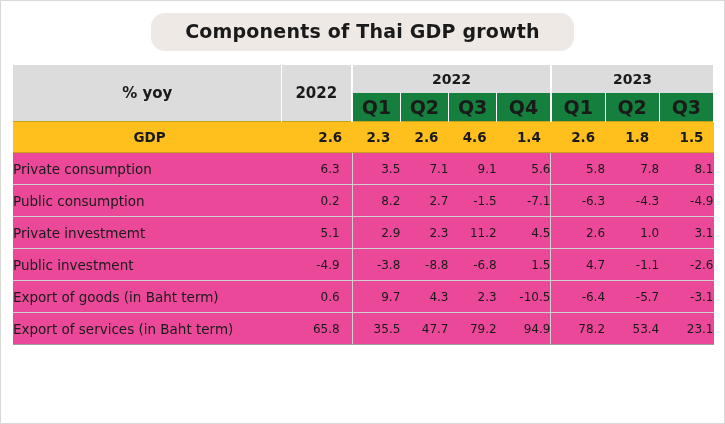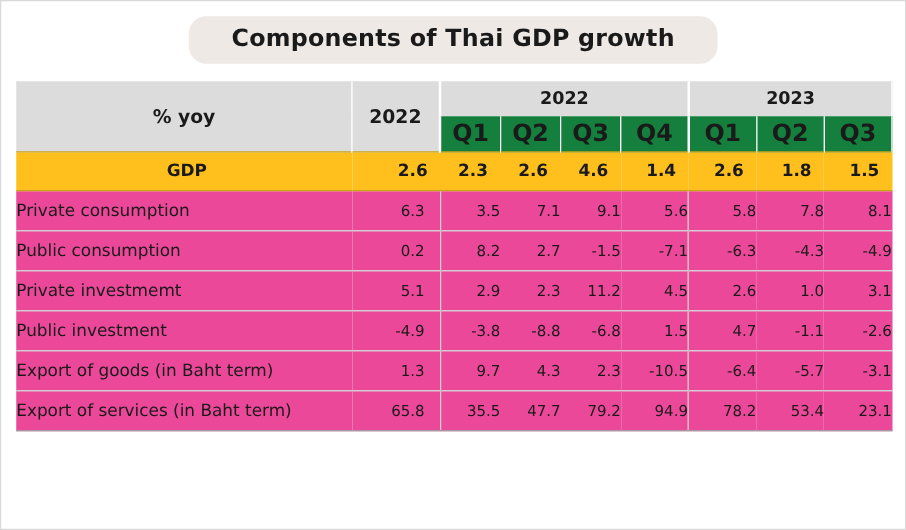--- a/index.html
+++ b/index.html
@@ -231,21 +231,21 @@
           <td class="num">-8.8</td>
           <td class="num">-6.8</td>
           <td class="num">1.5</td>
           <td class="num vline-left">4.7</td>
           <td class="num">-1.1</td>
           <td class="num">-2.6</td>
         </tr>
 
         <tr class="data-row">
           <td class="rowlabel">Export of goods (in Baht term)</td>
-          <td class="num big">1.3</td>
+          <td class="num big">0.6</td>
           <td class="num vline-left">9.7</td>
           <td class="num">4.3</td>
           <td class="num">2.3</td>
           <td class="num">-10.5</td>
           <td class="num vline-left">-6.4</td>
           <td class="num">-5.7</td>
           <td class="num">-3.1</td>
         </tr>
 
         <tr class="data-row">

